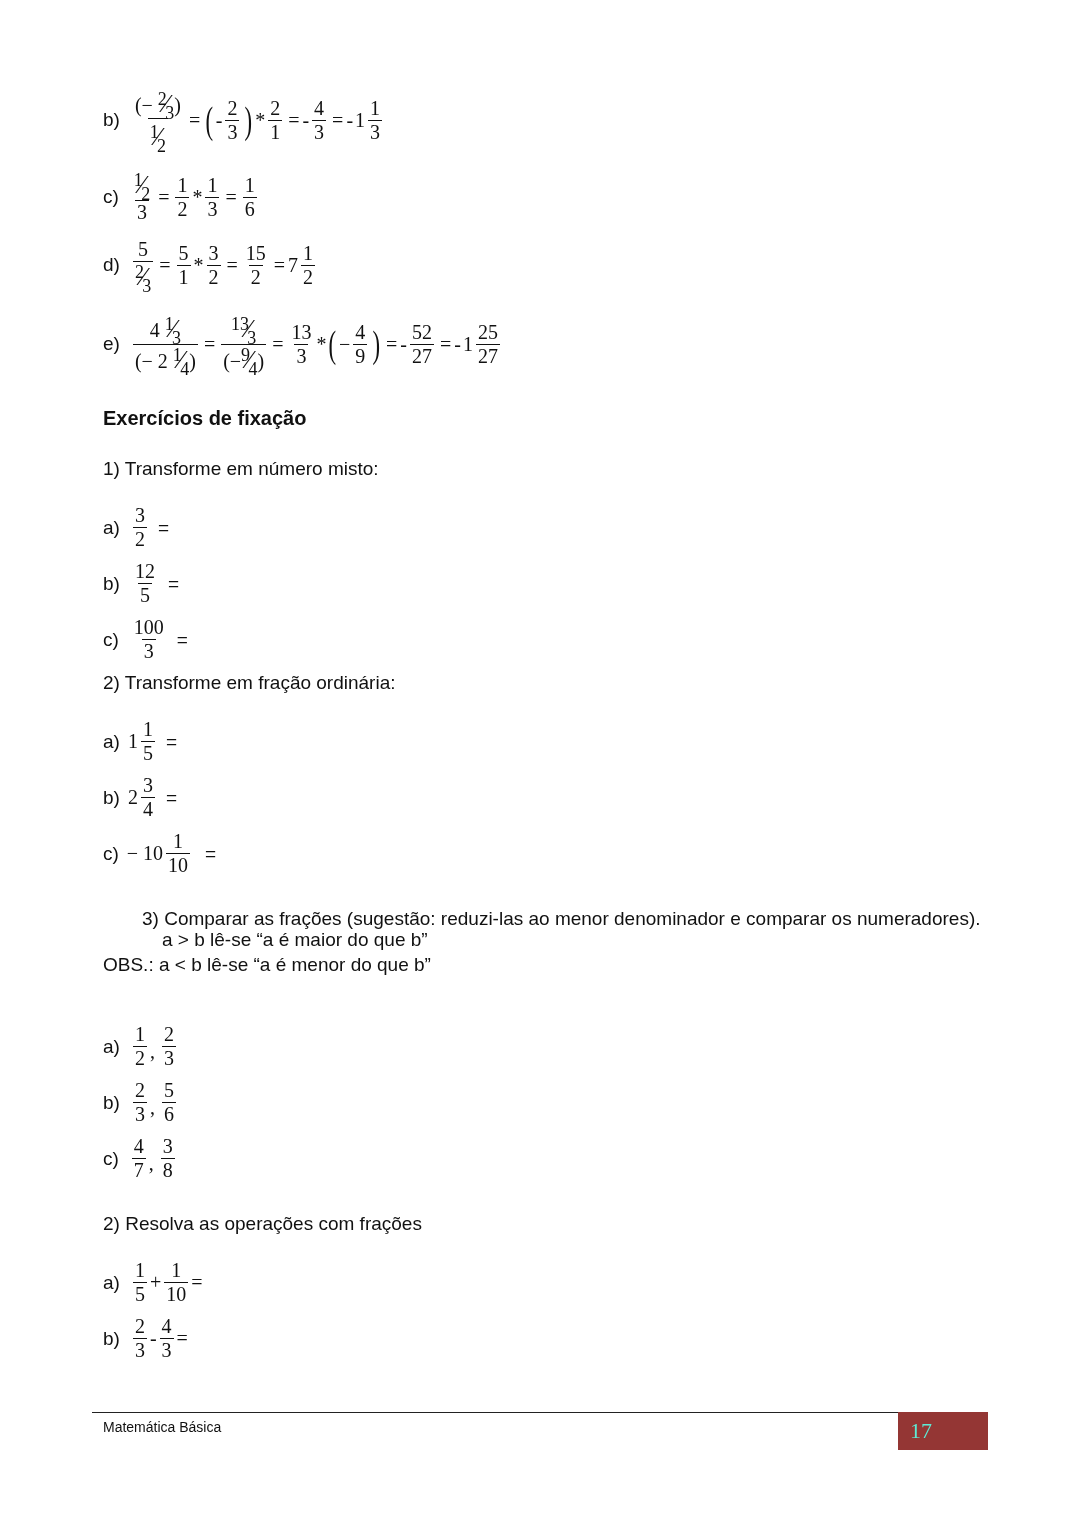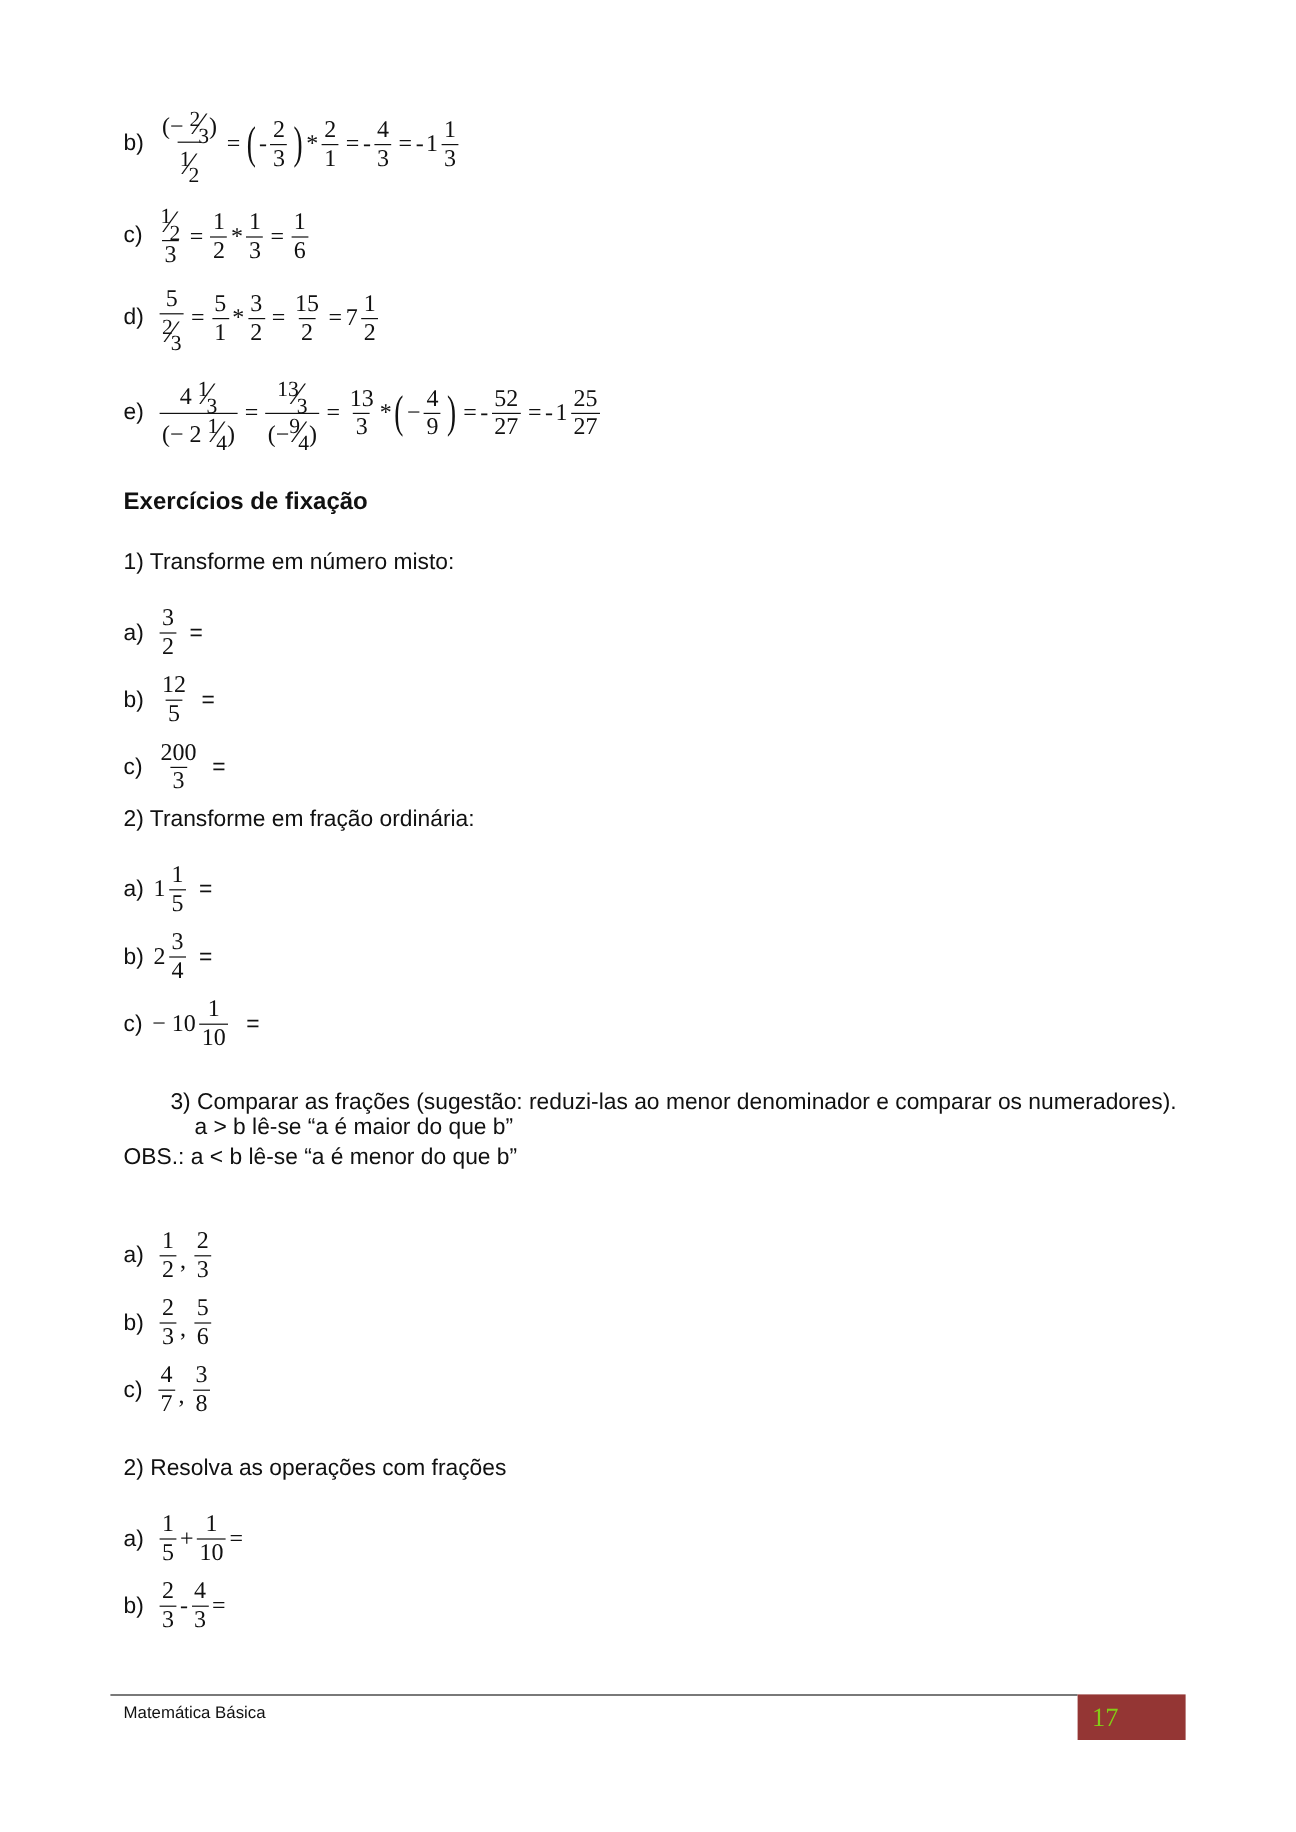--- a/index.html
+++ b/index.html
@@ -13,21 +13,21 @@
   .op { margin: 0 3px; }
   .paren { font-size: 38px; font-weight: 200; line-height: 1; transform: scaleX(0.6); display: inline-block; }
   .slashf { display: inline-block; position: relative; font-size: 20px; }
   .slashf .a { position: relative; top: -7px; font-size: 18px; }
   .slashf .s { font-size: 26px; margin: 0 -3px; }
   .slashf .b { position: relative; top: 7px; font-size: 18px; }
   .heading { font-family: "Liberation Sans", sans-serif; font-weight: bold; font-size: 20px; }
   .para { font-family: "Liberation Sans", sans-serif; font-size: 19px; line-height: 23px; }
   .just { text-align: justify; text-align-last: left; margin-left: 39px; }
   .footer-line { position: absolute; left: 92px; top: 1412px; width: 806px; height: 1px; background: #222; }
-  .page-box { position: absolute; left: 898px; top: 1412px; width: 90px; height: 38px; background: #943634; color: #84cc16; font-family: "Liberation Serif", serif; font-size: 22px; display: flex; align-items: center; padding-left: 12px; box-sizing: border-box; }
+  .page-box { position: absolute; left: 898px; top: 1412px; width: 90px; height: 38px; background: #943634; color: #5eead4; font-family: "Liberation Serif", serif; font-size: 22px; display: flex; align-items: center; padding-left: 12px; box-sizing: border-box; }
   .footer-title { position: absolute; left: 103px; top: 1419px; font-family: "Liberation Sans", sans-serif; font-size: 14px; }
 </style>
 </head>
 <body>
 
 <div class="mrow" style="left:103px; top:80px; height:80px;">
   <span class="label" style="margin-right:10px;">b)</span>
   <span class="frac">
     <span class="num"><span>(</span><span>−</span> <span class="slashf"><span class="a">2</span><span class="s">⁄</span><span class="b">3</span></span><span>)</span></span>
     <span class="den" style="padding-top:4px;"><span class="slashf"><span class="a">1</span><span class="s">⁄</span><span class="b">2</span></span></span>
@@ -166,21 +166,21 @@
   <span class="label" style="margin-right:10px;">b)</span>
   <span class="frac">
       <span class="num">12</span>
       <span class="den">5</span>
     </span>
   <span class="label" style="margin-left:8px;">=</span>
 </div>
 <div class="mrow" style="left:103px; top:617px;">
   <span class="label" style="margin-right:10px;">c)</span>
   <span class="frac">
-      <span class="num">200</span>
+      <span class="num">100</span>
       <span class="den">3</span>
     </span>
   <span class="label" style="margin-left:8px;">=</span>
 </div>
 
 <div class="abs para" style="left:103px; top:671px;">2) Transforme em fração ordinária:</div>
 <div class="mrow" style="left:103px; top:719px;">
   <span class="label" style="margin-right:8px;">a)</span>
   <span>1</span>
   <span class="frac">

